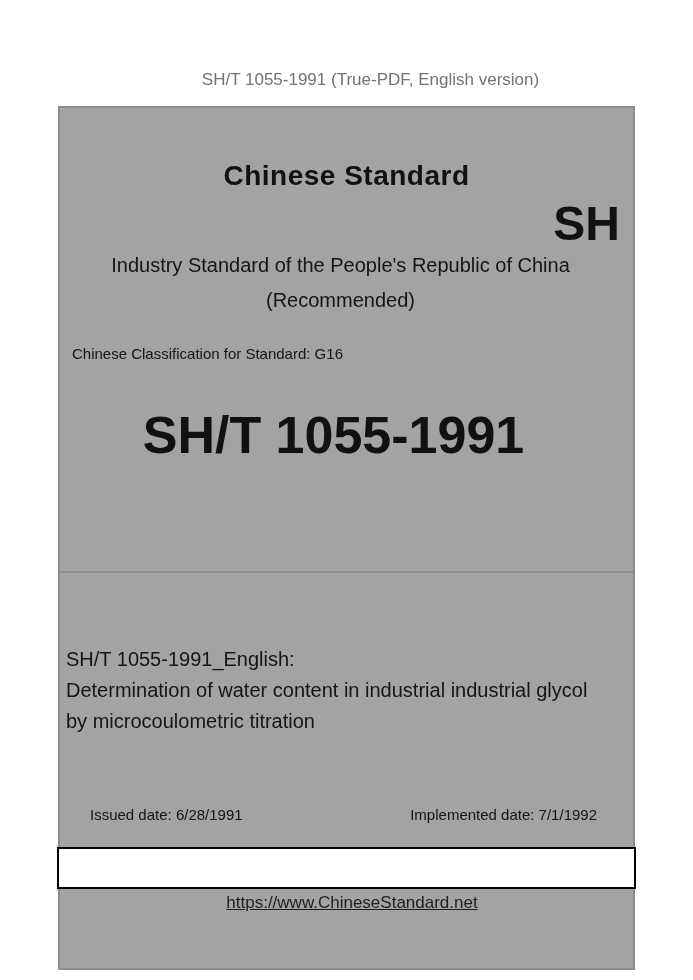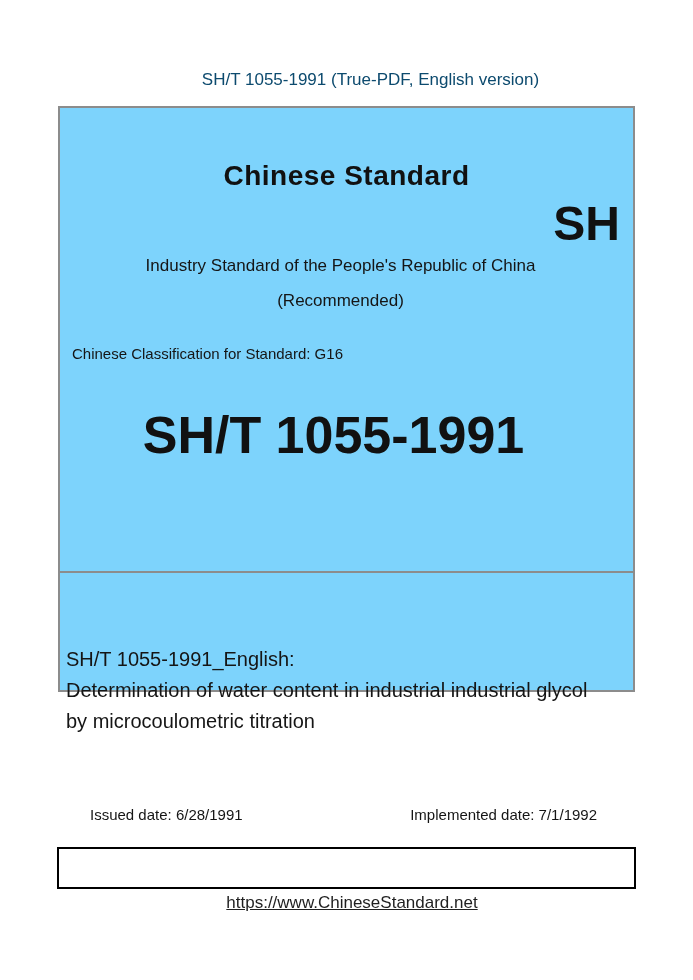--- a/index.html
+++ b/index.html
@@ -9,29 +9,29 @@
     font-family: "Liberation Sans", sans-serif;
     color: #111111;
     position: relative;
     overflow: hidden;
   }
   .page-header {
     position: absolute;
     top: 70px; left: 0; right: 0;
     text-align: center;
     font-size: 17px;
-    color: #0c4a6e;
+    color: #737373;
     padding-left: 48px;
   }
   .main-box {
     position: absolute;
     left: 58px; top: 106px;
-    width: 577px; height: 586px;
+    width: 577px; height: 864px;
     border: 2px solid #8c8c8c;
-    background: #7dd3fc;
+    background: #a3a3a3;
   }
   .brand-row {
     position: absolute;
     top: 36px; left: 0; right: 0;
     height: 64px;
   }
   .brand-title {
     position: absolute;
     left: 0; right: 0;
     text-align: center;
@@ -45,21 +45,21 @@
     right: 13px; top: 0;
     font-size: 48px;
     font-weight: bold;
     line-height: 64px;
     margin-top: 48px;
   }
   .org-block {
     position: absolute;
     top: 140px; left: 0; right: 12px;
     text-align: center;
-    font-size: 17px;
+    font-size: 20px;
     line-height: 35px;
     color: #151515;
   }
   .classification {
     position: absolute;
     top: 237px; left: 12px; right: 8px;
     text-align: left;
     font-size: 15px;
     color: #151515;
   }

